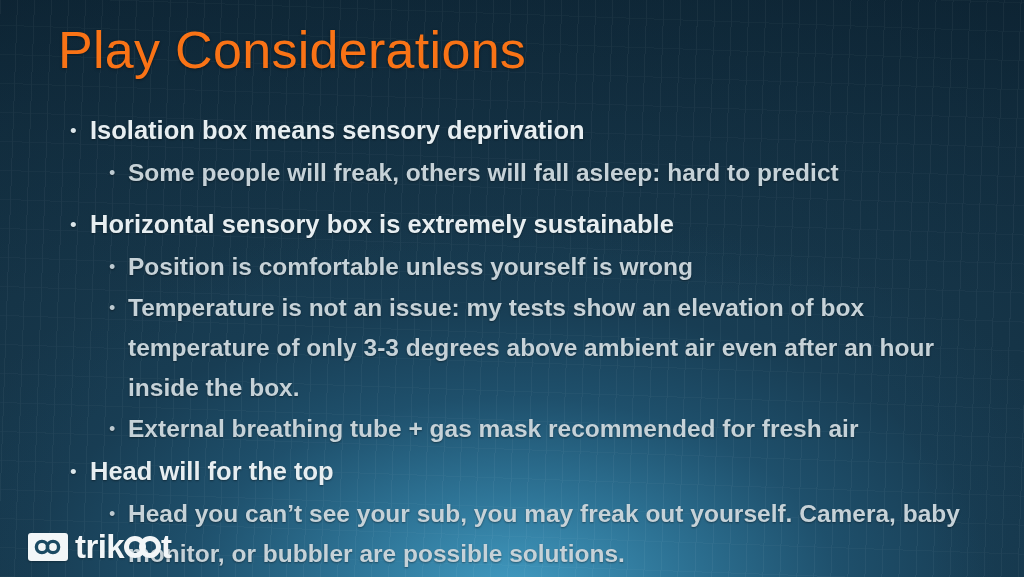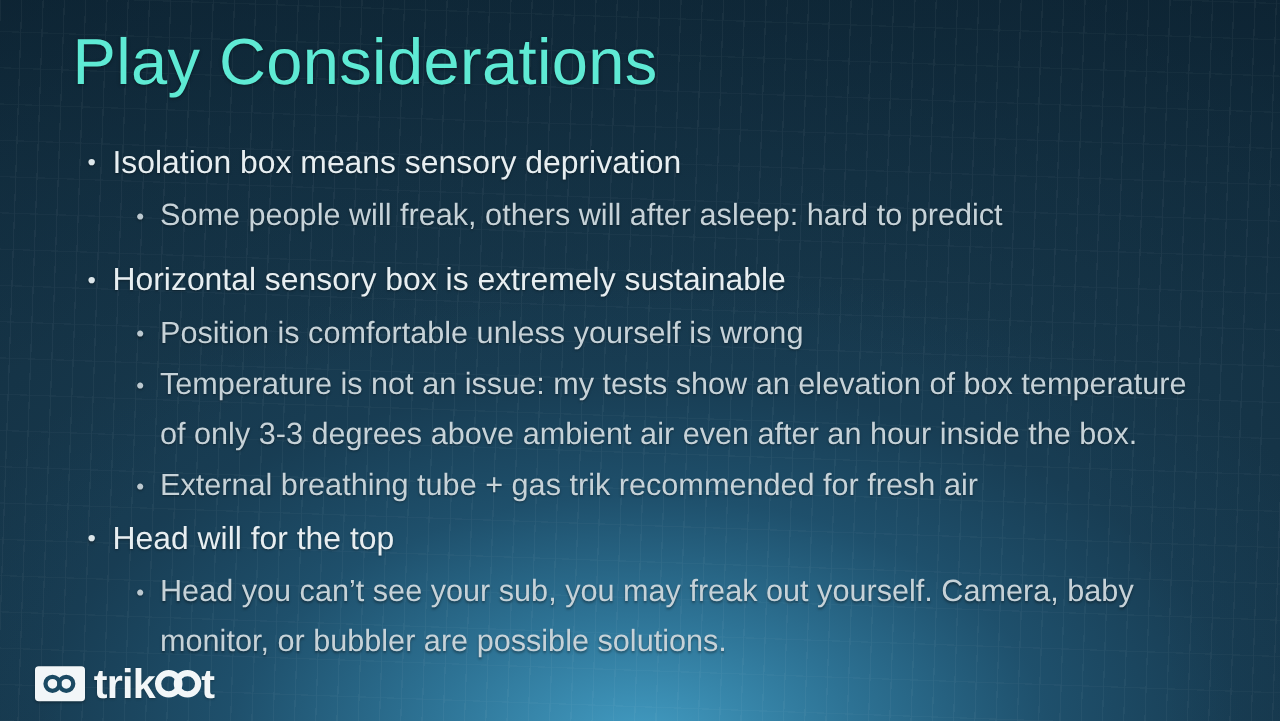--- a/index.html
+++ b/index.html
@@ -68,21 +68,21 @@
 
   
   .slide-title {
     position: absolute;
     left: 58px;
     top: 23px;
     font-size: 52px;
     line-height: 1.05;
     font-weight: 300;
     letter-spacing: 0.3px;
-    color: #5eead4;
+    color: #f97316;
     text-shadow: 0 1px 3px rgba(0,0,0,0.40);
     white-space: nowrap;
     text-align: center;
   }
 
   
   .body-block {
     position: absolute;
     left: 62px;
     top: 108px;
@@ -94,20 +94,21 @@
     align-items: flex-start;
     text-shadow: 0 1px 2px rgba(0,0,0,0.38);
   }
   .bullet-mark {
     flex: 0 0 auto;
     line-height: 1;
     user-select: none;
   }
   .bullet-text {
     flex: 1 1 auto;
+    font-weight: bold;
   }
 
   
   .lvl1 {
     margin-left: 8px;
     margin-top: 2px;
     margin-bottom: 2px;
     color: #e7eef1;
     font-size: 25.5px;
     line-height: 41px;
@@ -204,21 +205,21 @@
 
     <div class="body-block">
 
       <div class="bullet-row lvl1">
         <span class="bullet-mark">•</span>
         <span class="bullet-text">Isolation box means sensory deprivation</span>
       </div>
 
       <div class="bullet-row lvl2">
         <span class="bullet-mark">•</span>
-        <span class="bullet-text">Some people will freak, others will after asleep: hard to predict</span>
+        <span class="bullet-text">Some people will freak, others will fall asleep: hard to predict</span>
       </div>
 
       <div class="gap-sm"></div>
 
       <div class="bullet-row lvl1">
         <span class="bullet-mark">•</span>
         <span class="bullet-text">Horizontal sensory box is extremely sustainable</span>
       </div>
 
       <div class="bullet-row lvl2">
@@ -226,21 +227,21 @@
         <span class="bullet-text">Position is comfortable unless yourself is wrong</span>
       </div>
 
       <div class="bullet-row lvl2">
         <span class="bullet-mark">•</span>
         <span class="bullet-text">Temperature is not an issue: my tests show an elevation of box temperature of only 3-3 degrees above ambient air even after an hour inside the box.</span>
       </div>
 
       <div class="bullet-row lvl2">
         <span class="bullet-mark">•</span>
-        <span class="bullet-text">External breathing tube + gas trik recommended for fresh air</span>
+        <span class="bullet-text">External breathing tube + gas mask recommended for fresh air</span>
       </div>
 
       <div class="bullet-row lvl1">
         <span class="bullet-mark">•</span>
         <span class="bullet-text">Head will for the top</span>
       </div>
 
       <div class="bullet-row lvl2">
         <span class="bullet-mark">•</span>
         <span class="bullet-text">Head you can’t see your sub, you may freak out yourself. Camera, baby monitor, or bubbler are possible solutions.</span>

